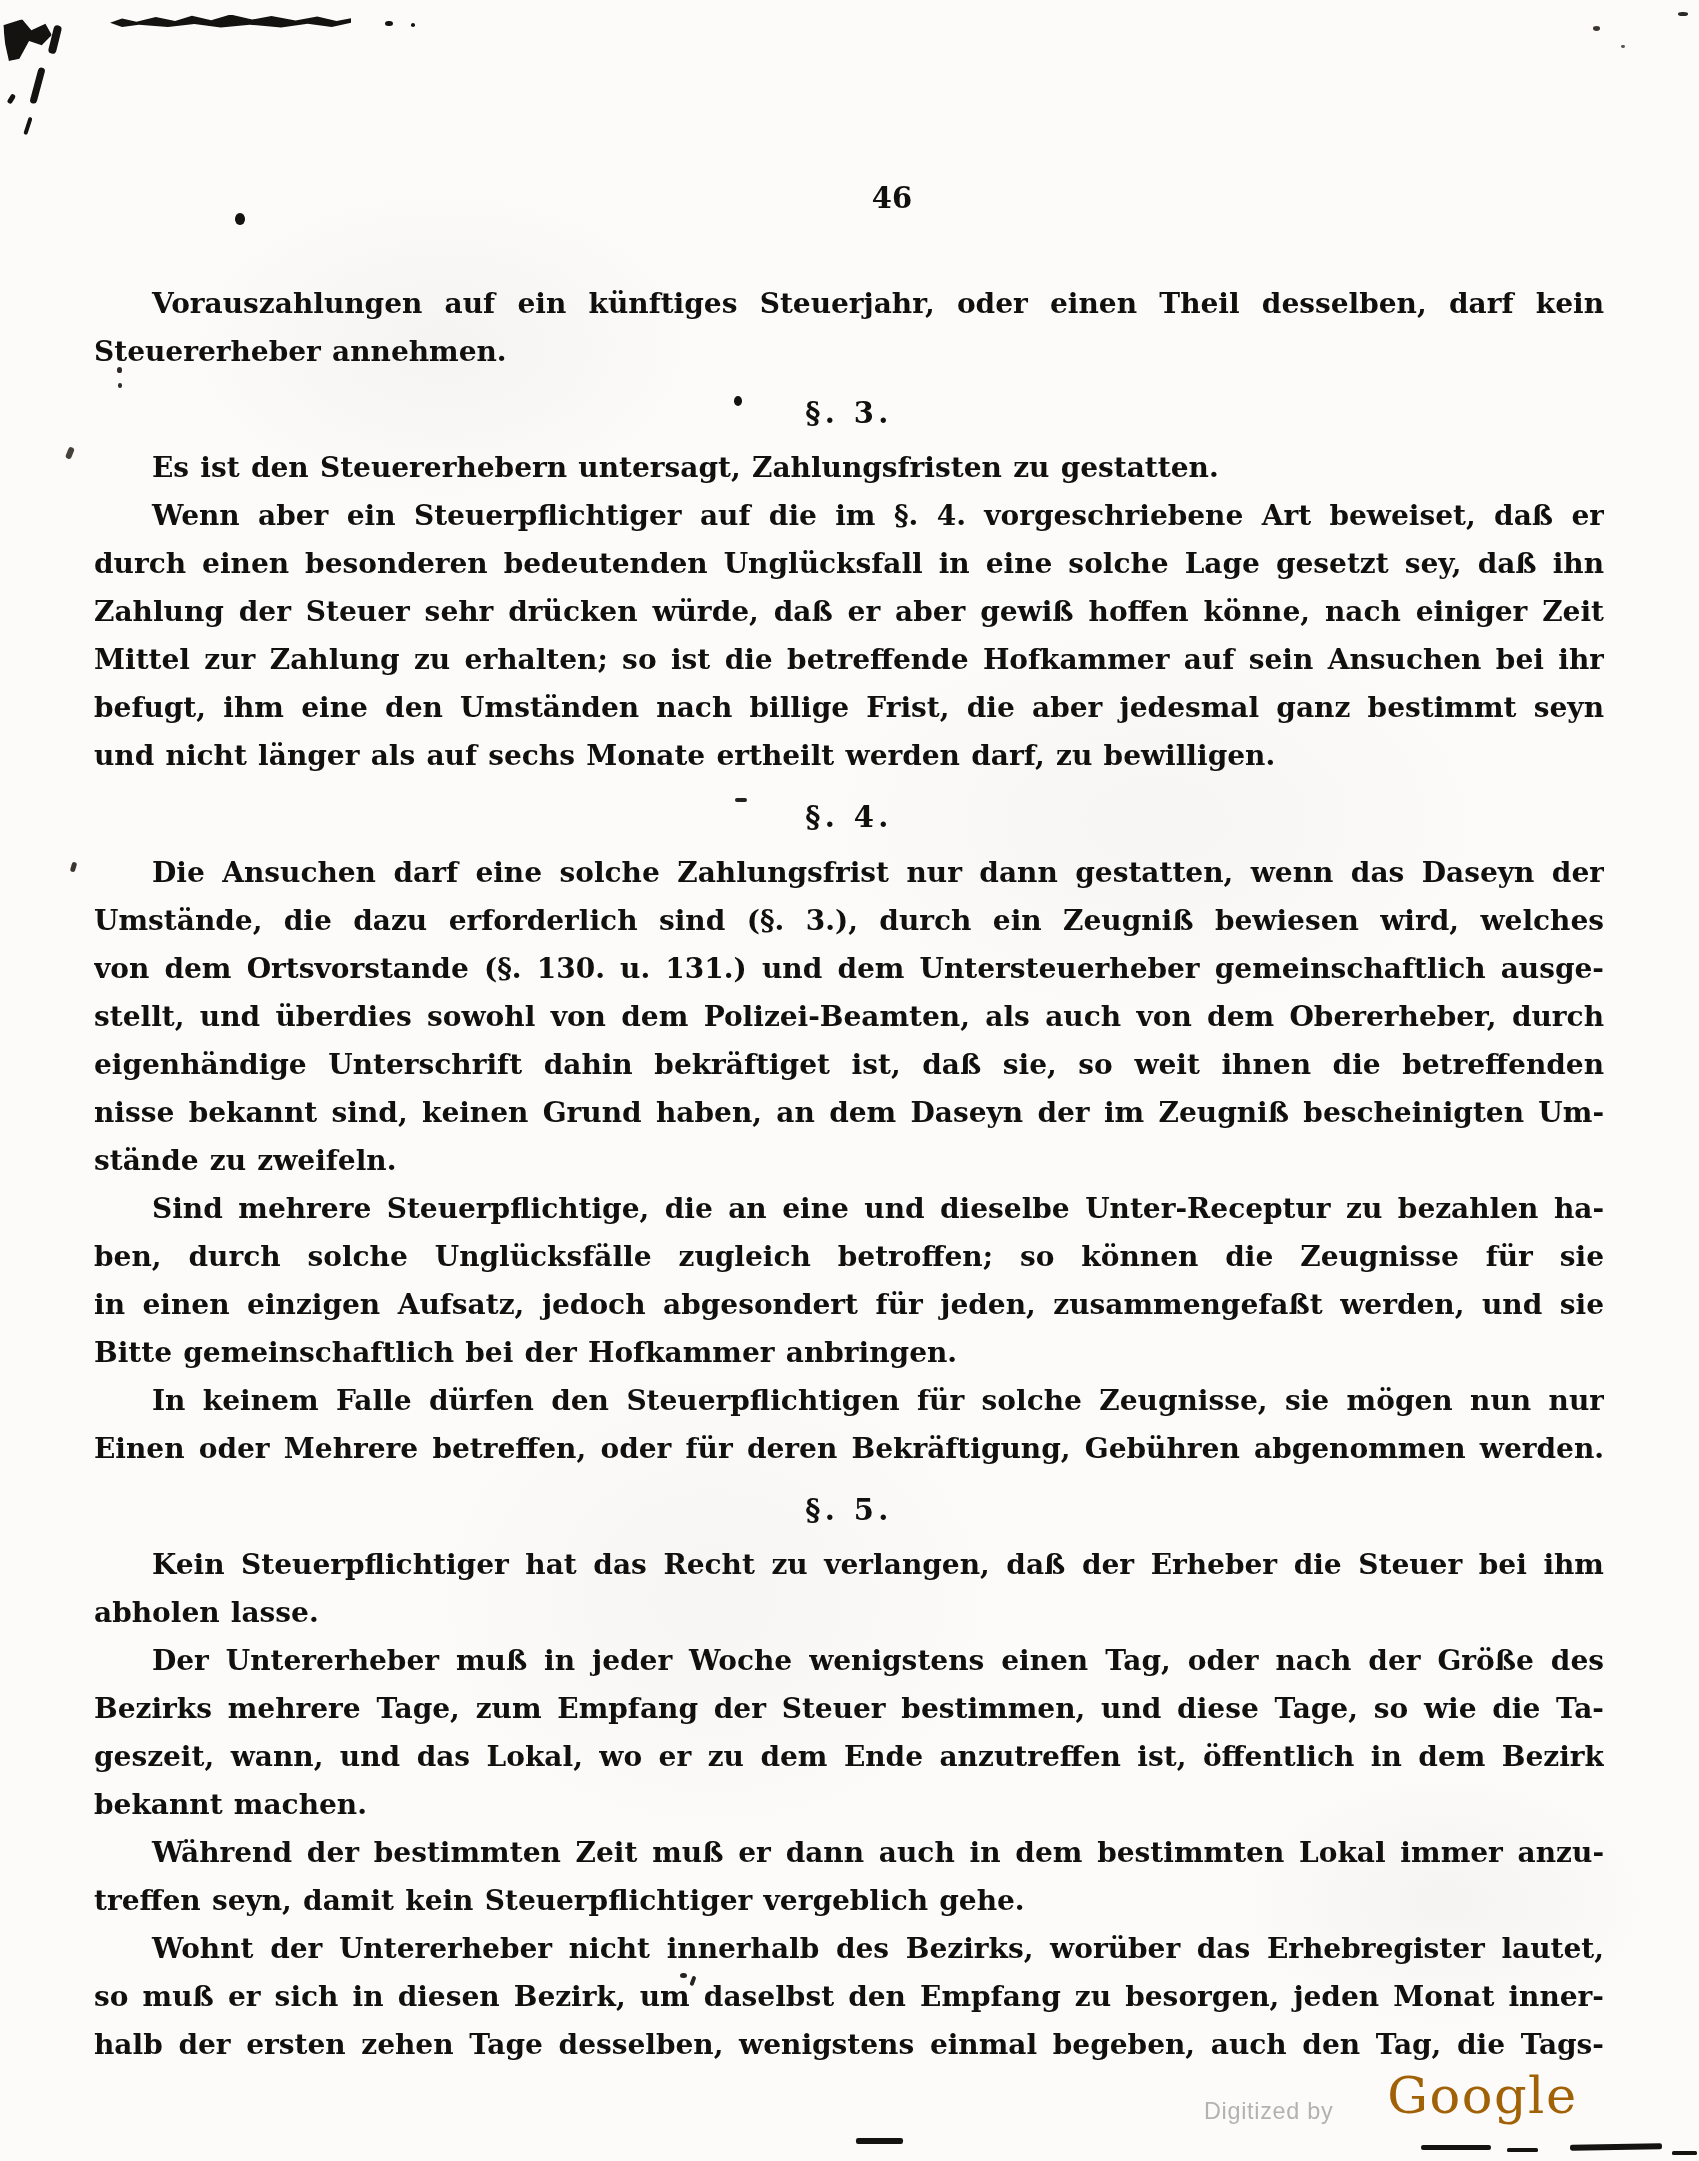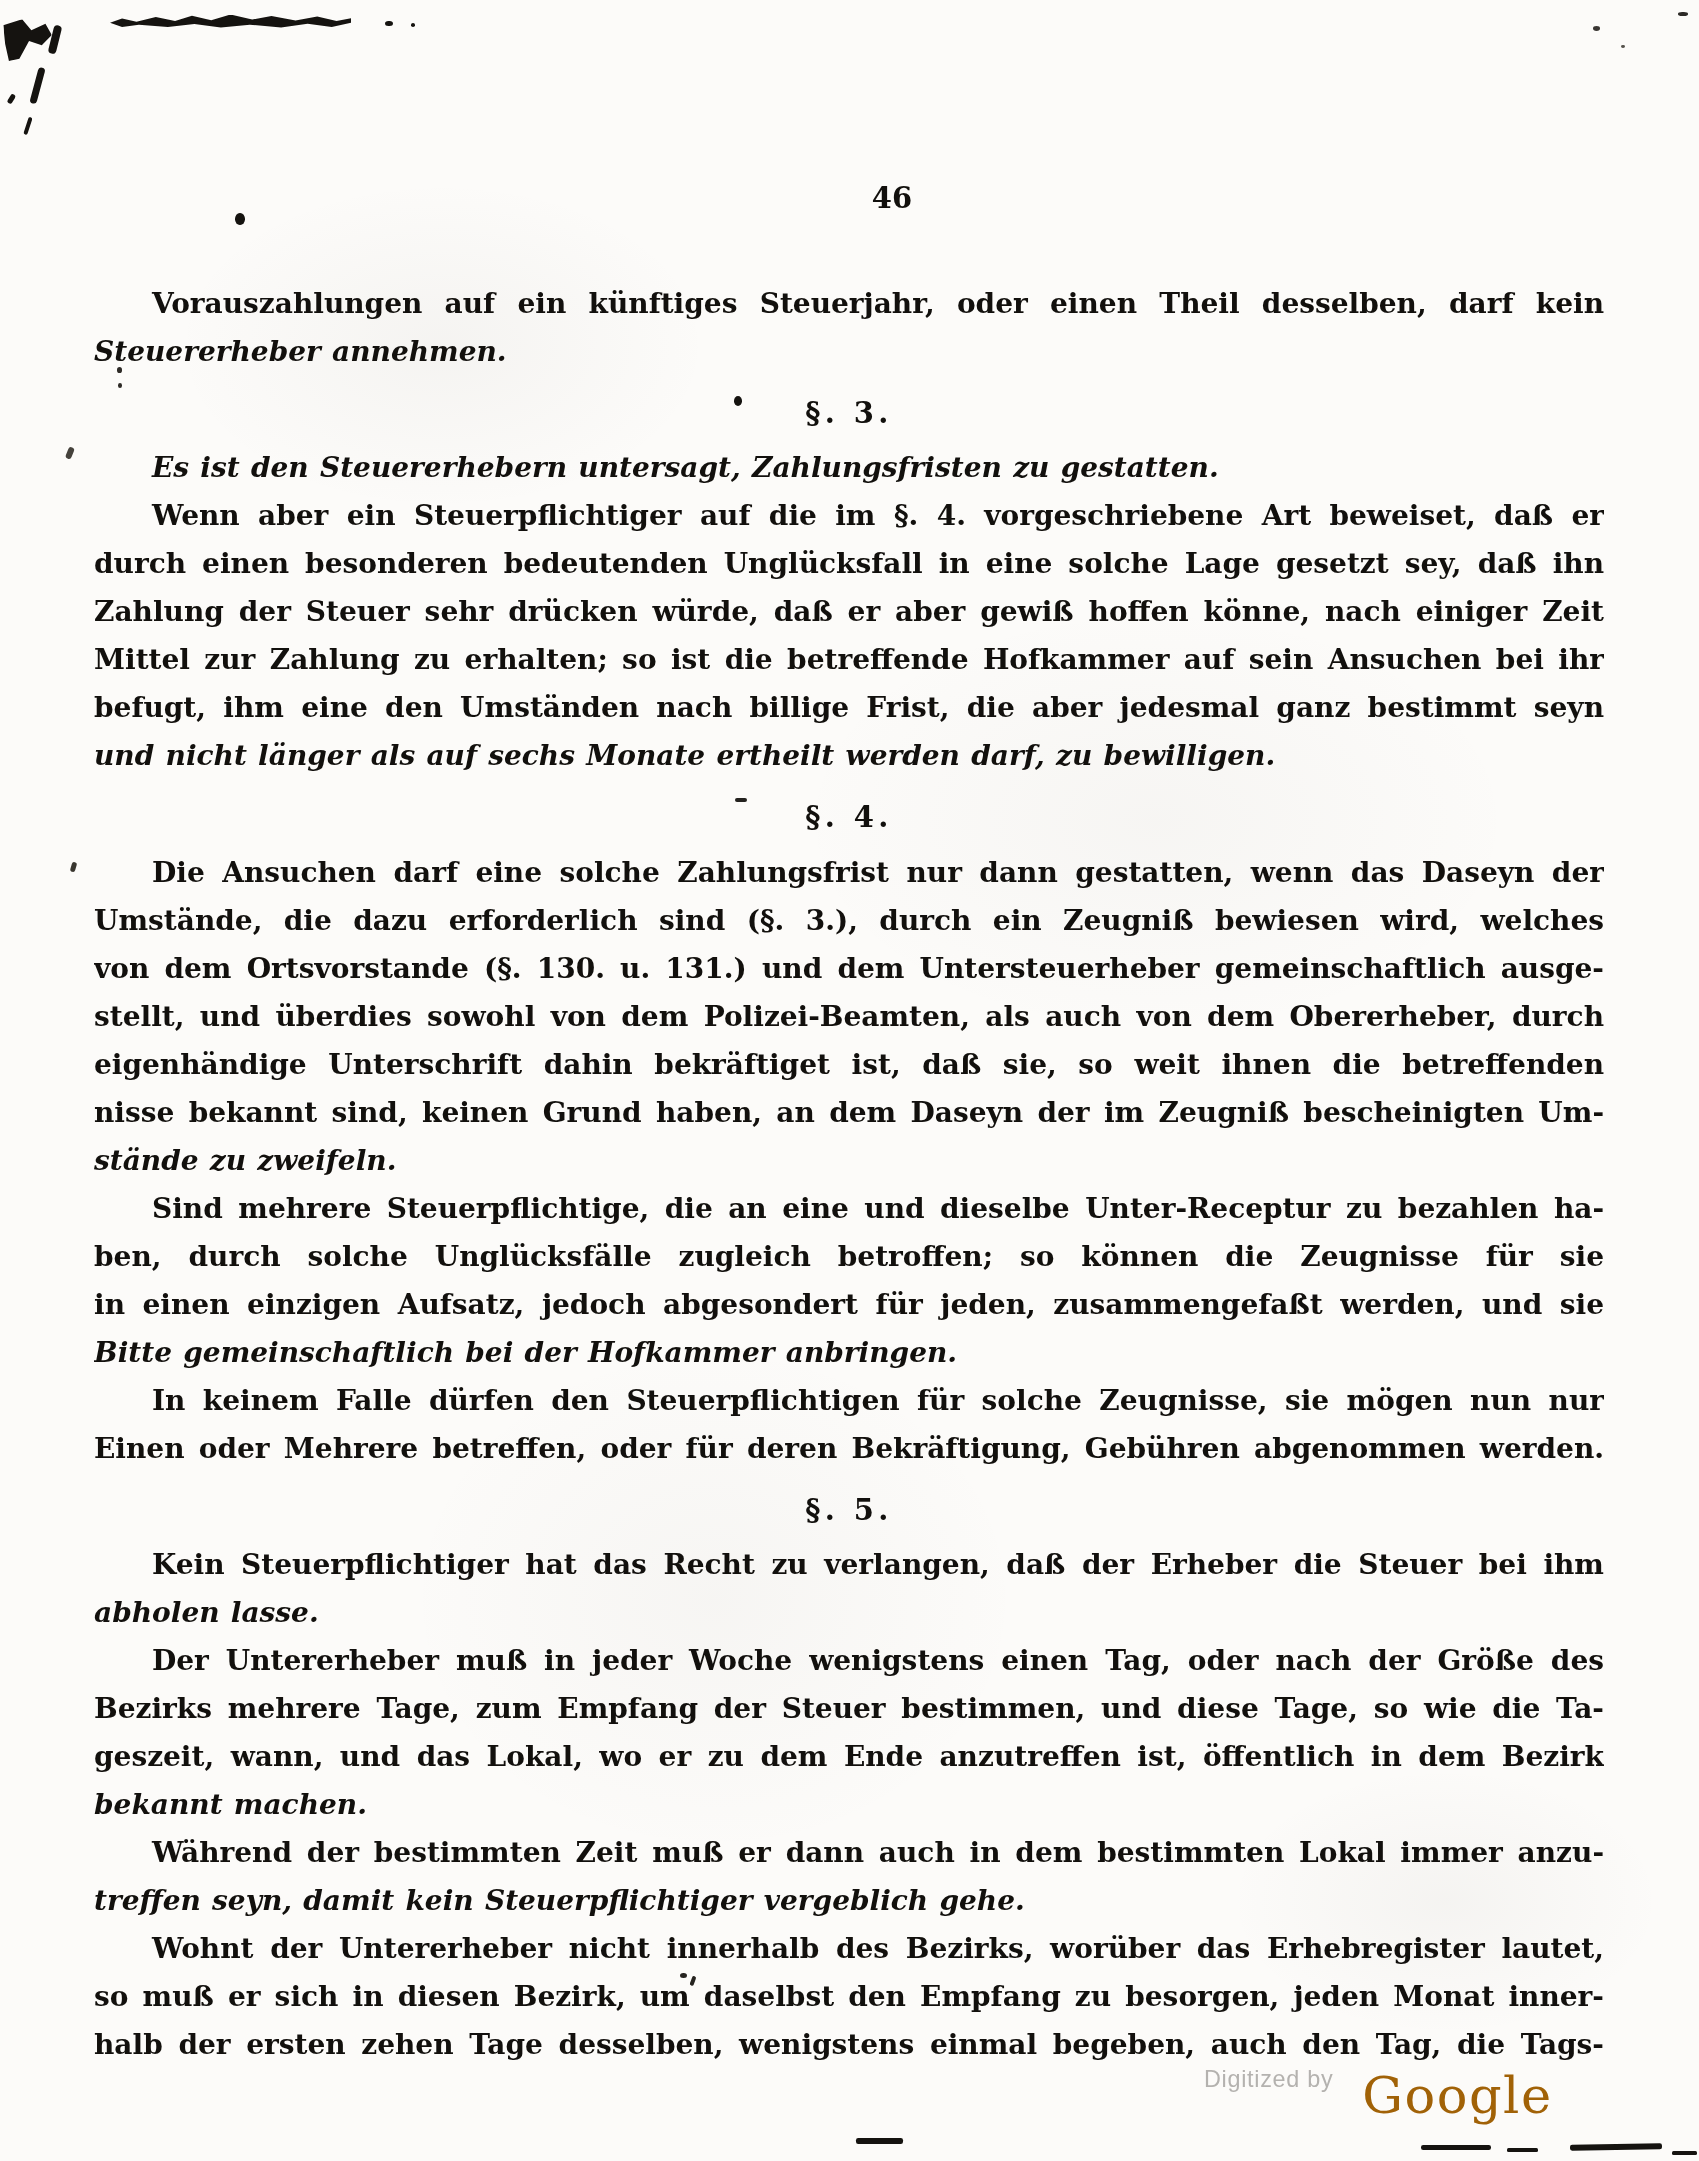--- a/index.html
+++ b/index.html
@@ -28,21 +28,21 @@
   .text-block {
     position: absolute; top: 256px; left: 94px; right: 96px;
     font-size: 28px; font-weight: 700; letter-spacing: 0; margin-top: 24px;
   }
   .paragraph { margin: 0; }
   .line {
     height: 48px; line-height: 48px; overflow: hidden;
     text-align: justify; text-align-last: justify; text-justify: inter-word;
     word-spacing: 1.5px;
   }
-  .line.short { text-align-last: left; font-style: italic; }
+  .line.short { text-align-last: left; }
   .line.first { padding-left: 58px; }
   .heading {
     text-align: center; text-align-last: center;
     font-size: 29px; font-weight: 700;
     height: 48px; line-height: 48px;
     margin: 13px 0 7.3px 0;
     letter-spacing: 4.4px;
   }
   
   .artifact { position: absolute; background: #151310; }
@@ -74,21 +74,21 @@
   .bottom-mark-a { left: 680px; top: 1973px; width: 6.6px; height: 5.1px; border-radius: 50%; background: #262420; }
   .bottom-mark-b { left: 691px; top: 1976px; width: 4.4px; height: 9.5px; border-radius: 2.2px; background: #262420; transform: rotate(20deg); }
   .bottom-dash { left: 856px; top: 2138px; width: 47px; height: 5.8px; border-radius: 2.2px; }
   .br-seg-1 { left: 1421px; top: 2145px; width: 70px; height: 5.1px; border-radius: 2.2px; }
   .br-seg-2 { left: 1507px; top: 2148px; width: 31px; height: 3.7px; border-radius: 1.5px; }
   .br-seg-3 { left: 1570px; top: 2144px; width: 92px; height: 5.8px; border-radius: 2.2px; transform: rotate(-1deg); }
   .br-seg-4 { left: 1672px; top: 2151px; width: 25px; height: 3.7px; border-radius: 1.5px; }
   
   .watermark {
     position: absolute; left: 1204px; top: 2066px;
-    display: flex; align-items: flex-start; gap: 0;
+    display: flex; align-items: flex-end; gap: 25px;
     user-select: none;
   }
   .watermark .prefix {
     font-family: "Liberation Sans", "DejaVu Sans", sans-serif;
     font-size: 23.4px; color: #b4b2af; letter-spacing: 0.7px;
   }
   .watermark .brand {
     font-family: "DejaVu Serif", serif;
     font-size: 51px; color: #a16207; letter-spacing: 1.5px; margin-left: 29px;
   }

